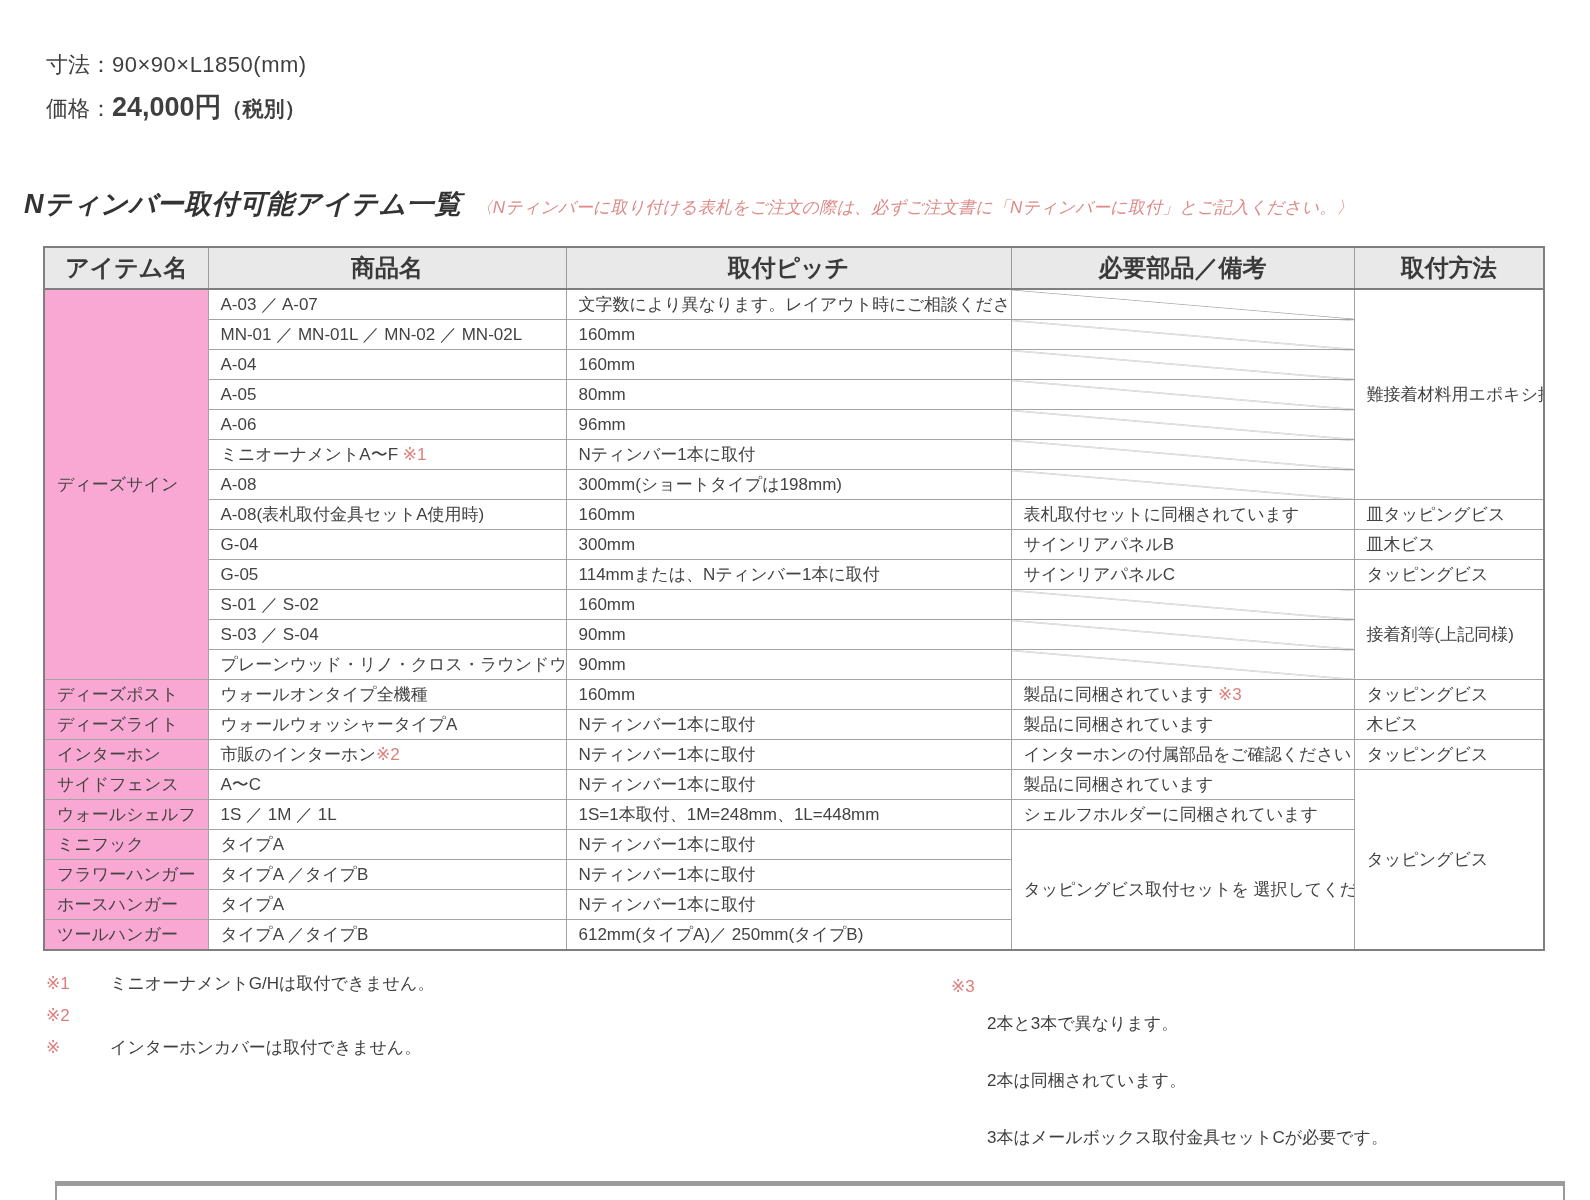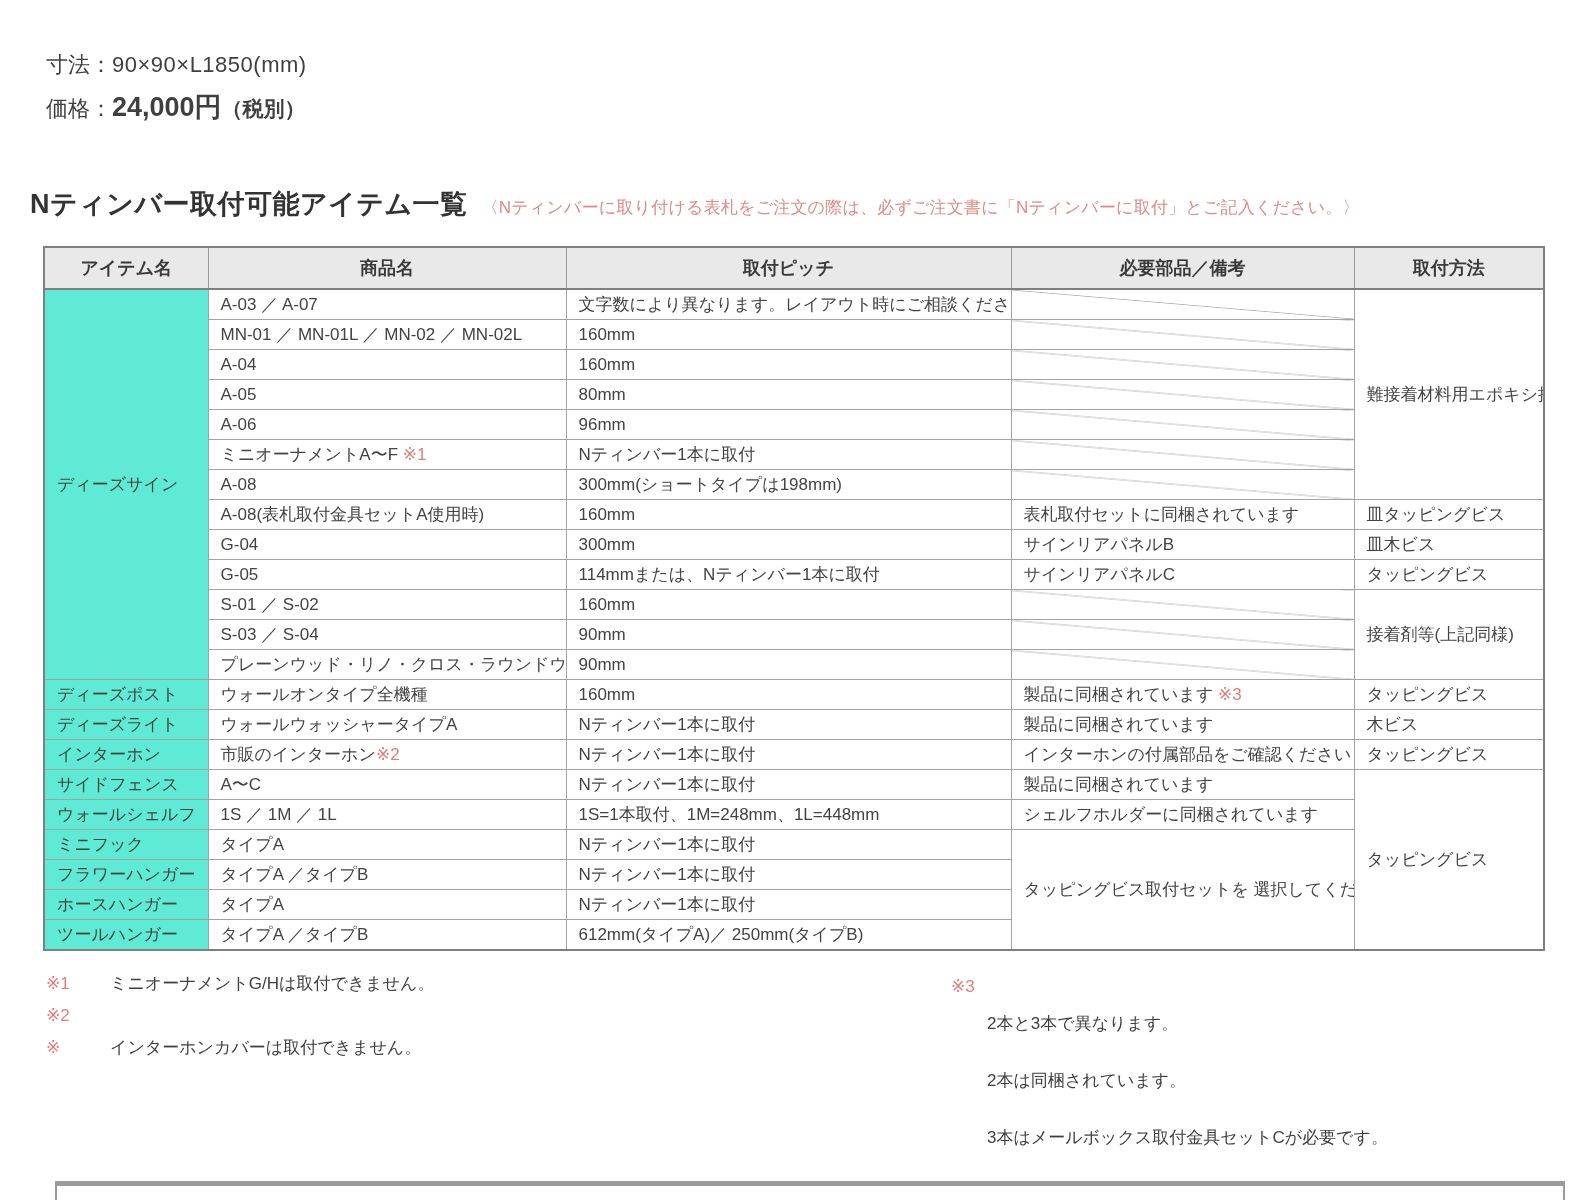--- a/index.html
+++ b/index.html
@@ -10,43 +10,43 @@
     -webkit-font-smoothing:antialiased;
   }
   .red{color:#dd7f7c;}
   
   .spec{margin:46px 0 0 46px;font-size:22px;line-height:1.72;}
   .spec-line{white-space:nowrap;}
   .spec-line .val{letter-spacing:.5px;}
   .spec-line.price .val{font-weight:bold;font-size:27px;letter-spacing:0;}
   .spec-line.price .suffix{font-weight:bold;font-size:21px;}
   
-  .section-head{margin:56px 0 0 30px;white-space:nowrap;}
+  .section-head{margin:56px 0 0 24px;white-space:nowrap;font-style:italic;}
   .section-head .title{font-size:27px;font-weight:bold;color:#333;letter-spacing:.5px;}
   .section-head .note{font-size:17px;color:#dd8a88;margin-left:14px;letter-spacing:.2px;}
   
   table.items{
     border-collapse:collapse;table-layout:fixed;
     width:1500px;margin:24px 0 0 43px;
     border:2px solid #7f7f7f;
   }
   table.items th{
     background:#e9e9e9;height:40px;
-    font-size:18px;font-weight:bold;color:#3a3a3a;
+    font-size:24px;font-weight:bold;color:#3a3a3a;
     border:1px solid #9c9c9c;border-bottom:2px solid #7f7f7f;
     text-align:center;padding:0;
   }
   table.items td{
     height:29px;font-size:17px;color:#434343;
     border:1px solid #a3a3a3;
     padding:0 12px;text-align:left;vertical-align:middle;
     overflow:hidden;white-space:nowrap;
   }
   td.c-item{
-    background:#5eead4;text-align:center;padding:0 4px;
+    background:#f9a8d4;text-align:center;padding:0 4px;
   }
   td.small{font-size:15px;}
   td.tight{font-size:16px;padding:0 8px;}
   td.slash{
     padding:0;
     background-image:linear-gradient(to top right,
       transparent calc(50% - 0.8px), #b3b3b3 50%, transparent calc(50% + 0.8px));
   }
   td.c-meth-long{
     white-space:normal;word-break:break-all;

